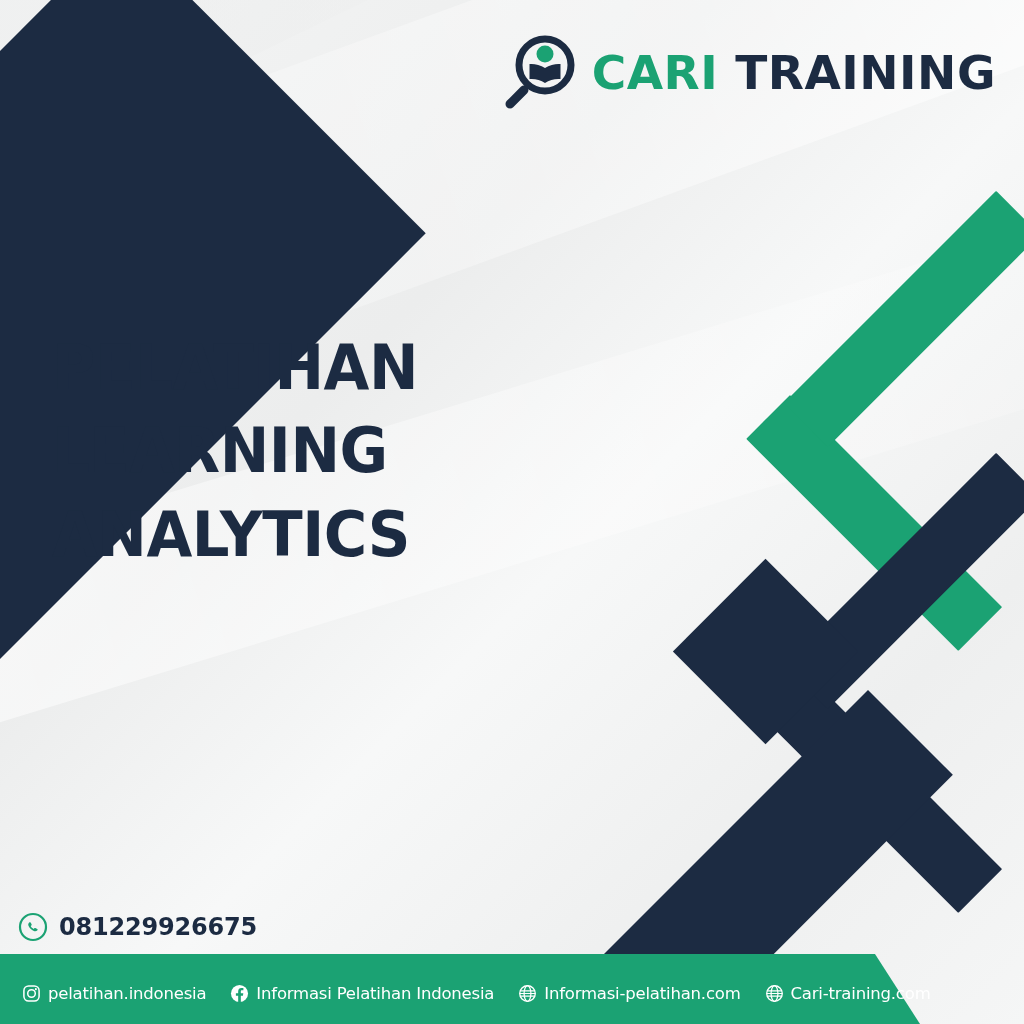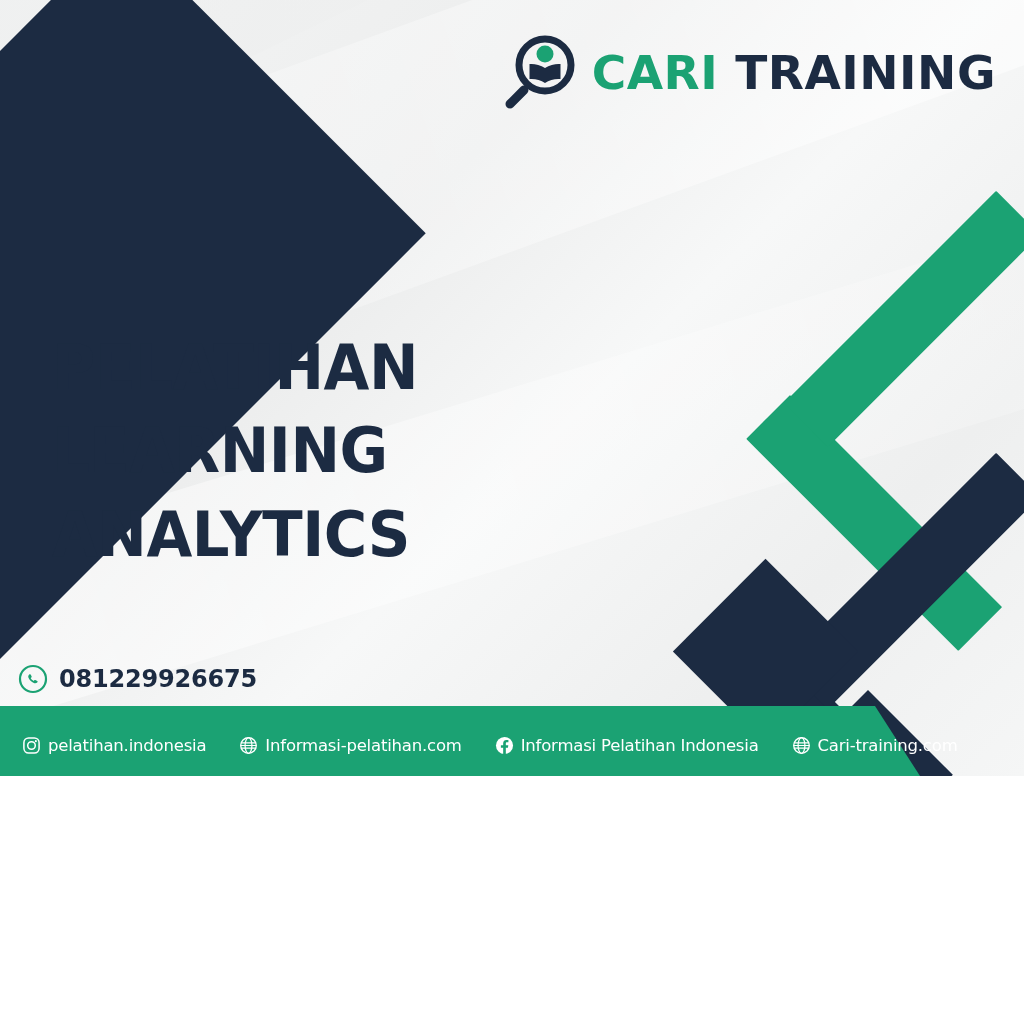--- a/index.html
+++ b/index.html
@@ -9,21 +9,21 @@
   body {
     width: 1024px;
     height: 1024px;
     overflow: hidden;
     font-family: "Liberation Sans", sans-serif;
   }
 
   #poster {
     position: relative;
     width: 1024px;
-    height: 776px;
+    height: 1024px;
     overflow: hidden;
     background: #f2f3f3;
   }
 
   
   .bg-base {
     position: absolute;
     inset: 0;
     background: linear-gradient(135deg, #f4f5f5 0%, #eceded 35%, #f7f8f8 55%, #eeefef 78%, #f5f6f6 100%);
   }
@@ -182,21 +182,21 @@
     height: 70px;
     background: #1ba273;
     clip-path: polygon(0 0, 875px 0, 920px 70px, 0 70px);
   }
   .social-row {
     position: absolute;
     left: 22px;
     bottom: 21px;
     display: flex;
     align-items: flex-end;
-    gap: 24px;
+    gap: 15px;
     white-space: nowrap;
   }
   .social-item {
     display: flex;
     align-items: center;
     gap: 7px;
     margin-right: 9px;
   }
   .social-item .txt {
     color: #ffffff;
@@ -277,44 +277,44 @@
           <circle cx="10" cy="10" r="4" fill="none" stroke="#ffffff" stroke-width="1.6"></circle>
           <circle cx="14.6" cy="5.4" r="1.1" fill="#ffffff"></circle>
         </svg>
       </span>
       <span class="txt">pelatihan.indonesia</span>
     </div>
 
     <div class="social-item">
       <span>
         <svg class="social-icon" viewBox="0 0 20 20" xmlns="http://www.w3.org/2000/svg">
-          <circle cx="10" cy="10" r="8.2" fill="none" stroke="#ffffff" stroke-width="1.4"></circle>
-          <ellipse cx="10" cy="10" rx="3.6" ry="8.2" fill="none" stroke="#ffffff" stroke-width="1.3"></ellipse>
-          <path d="M2 7.2h16M2 12.8h16M1.8 10h16.4" stroke="#ffffff" stroke-width="1.3" fill="none"></path>
-        </svg>
-      </span>
-      <span class="txt">Informasi-pelatihan.com</span>
-    </div>
-
-    <div class="social-item">
-      <span>
-        <svg class="social-icon" viewBox="0 0 20 20" xmlns="http://www.w3.org/2000/svg">
           <circle cx="10" cy="10" r="9" fill="#ffffff"></circle>
           <path d="M11.4 19.4v-7h2.2l.4-2.7h-2.6V8c0-.8.2-1.3 1.3-1.3h1.4V4.3c-.2 0-1.1-.1-2.1-.1-2 0-3.4 1.2-3.4 3.5v2H6.2v2.7h2.4v7z" fill="#1ba273"></path>
         </svg>
       </span>
       <span class="txt">Informasi Pelatihan Indonesia</span>
     </div>
 
     <div class="social-item">
       <span>
         <svg class="social-icon" viewBox="0 0 20 20" xmlns="http://www.w3.org/2000/svg">
           <circle cx="10" cy="10" r="8.2" fill="none" stroke="#ffffff" stroke-width="1.4"></circle>
           <ellipse cx="10" cy="10" rx="3.6" ry="8.2" fill="none" stroke="#ffffff" stroke-width="1.3"></ellipse>
           <path d="M2 7.2h16M2 12.8h16M1.8 10h16.4" stroke="#ffffff" stroke-width="1.3" fill="none"></path>
         </svg>
       </span>
+      <span class="txt">Informasi-pelatihan.com</span>
+    </div>
+
+    <div class="social-item">
+      <span>
+        <svg class="social-icon" viewBox="0 0 20 20" xmlns="http://www.w3.org/2000/svg">
+          <circle cx="10" cy="10" r="8.2" fill="none" stroke="#ffffff" stroke-width="1.4"></circle>
+          <ellipse cx="10" cy="10" rx="3.6" ry="8.2" fill="none" stroke="#ffffff" stroke-width="1.3"></ellipse>
+          <path d="M2 7.2h16M2 12.8h16M1.8 10h16.4" stroke="#ffffff" stroke-width="1.3" fill="none"></path>
+        </svg>
+      </span>
       <span class="txt">Cari-training.com</span>
     </div>
 
   </div>
 
 </div>
 
 </body></html>

